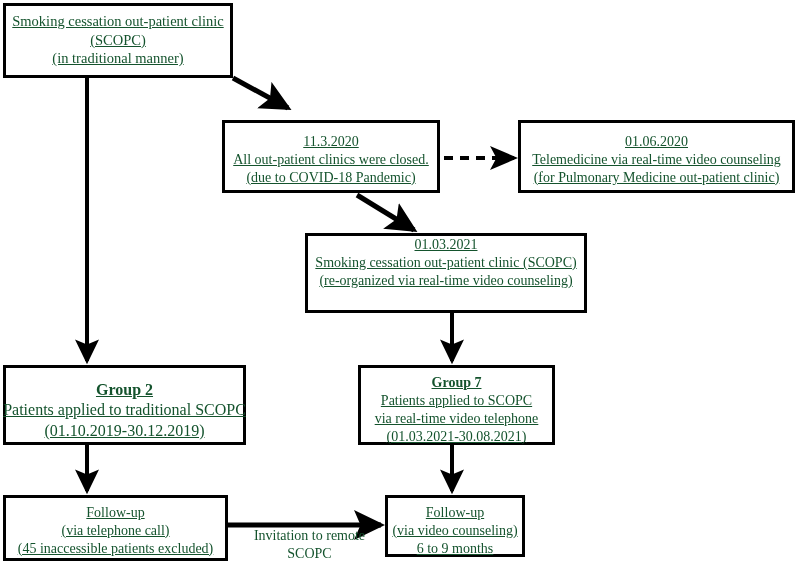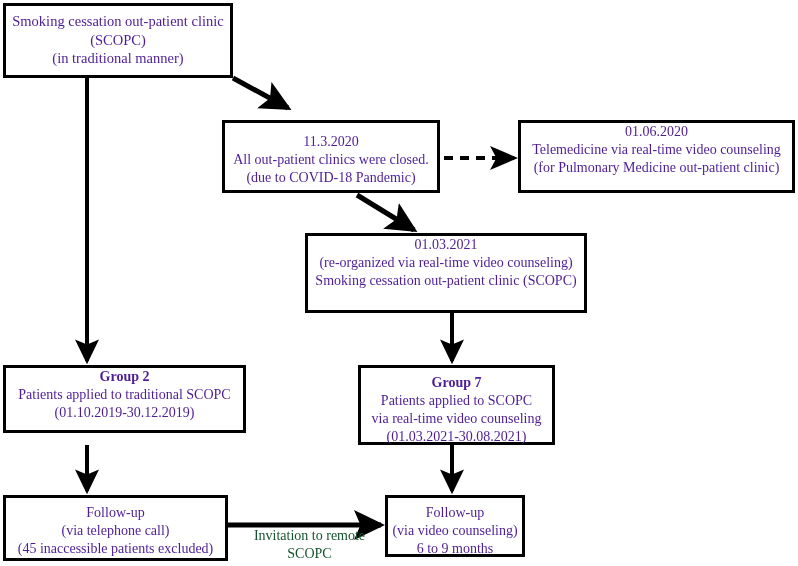--- a/index.html
+++ b/index.html
@@ -19,38 +19,39 @@
   .node {
     position: absolute;
     box-sizing: border-box;
     border: 3px solid #000000;
     background: #ffffff;
     display: flex;
     flex-direction: column;
     align-items: center;
     justify-content: flex-start;
     text-align: center;
-    color: #4c1d95;
+    color: #14532d;
     line-height: 1.28;
     z-index: 2;
+    text-decoration: underline;
   }
   .node .ln {
     display: block;
     white-space: nowrap;
   }
   .node .ln.bold {
     font-weight: bold;
   }
 
   
   #node-scopc        { left: 3px;   top: 3px;   width: 230px; height: 75px;  font-size: 14.5px; padding-top: 6px; }
   #node-covid        { left: 222px; top: 120px; width: 218px; height: 73px;  font-size: 14px;   padding-top: 10px; }
-  #node-telemedicine { left: 518px; top: 120px; width: 277px; height: 73px;  font-size: 14px;   padding-top: 0; }
+  #node-telemedicine { left: 518px; top: 120px; width: 277px; height: 73px;  font-size: 14px;   padding-top: 10px; }
   #node-reorg        { left: 305px; top: 233px; width: 282px; height: 80px;  font-size: 14px;   }
-  #node-group2       { left: 3px;   top: 365px; width: 243px; height: 68px;  font-size: 14px;   }
+  #node-group2       { left: 3px;   top: 365px; width: 243px; height: 80px;  font-size: 16px;   padding-top: 12px; }
   #node-group1       { left: 358px; top: 365px; width: 197px; height: 80px;  font-size: 14px;   padding-top: 6px; }
   #node-followup-tel { left: 3px;   top: 495px; width: 225px; height: 66px;  font-size: 14px;   padding-top: 6px; }
   #node-followup-vid { left: 385px; top: 495px; width: 140px; height: 62px;  font-size: 14px;   padding-top: 6px; }
 
   svg#edges {
     position: absolute;
     left: 0;
     top: 0;
     width: 798px;
     height: 566px;
@@ -112,34 +113,34 @@
   </div>
 
   <div class="node" id="node-telemedicine">
     <span class="ln">01.06.2020</span>
     <span class="ln">Telemedicine via real-time video counseling</span>
     <span class="ln">(for Pulmonary Medicine out-patient clinic)</span>
   </div>
 
   <div class="node" id="node-reorg">
     <span class="ln">01.03.2021</span>
+    <span class="ln">Smoking cessation out-patient clinic (SCOPC)</span>
     <span class="ln">(re-organized via real-time video counseling)</span>
-    <span class="ln">Smoking cessation out-patient clinic (SCOPC)</span>
   </div>
 
   <div class="node" id="node-group2">
     <span class="ln bold">Group 2</span>
     <span class="ln">Patients applied to traditional SCOPC</span>
     <span class="ln">(01.10.2019-30.12.2019)</span>
   </div>
 
   <div class="node" id="node-group1">
     <span class="ln bold">Group 7</span>
     <span class="ln">Patients applied to SCOPC</span>
-    <span class="ln">via real-time video counseling</span>
+    <span class="ln">via real-time video telephone</span>
     <span class="ln">(01.03.2021-30.08.2021)</span>
   </div>
 
   <div class="node" id="node-followup-tel">
     <span class="ln">Follow-up</span>
     <span class="ln">(via telephone call)</span>
     <span class="ln">(45 inaccessible patients excluded)</span>
   </div>
 
   <div class="node" id="node-followup-vid">

